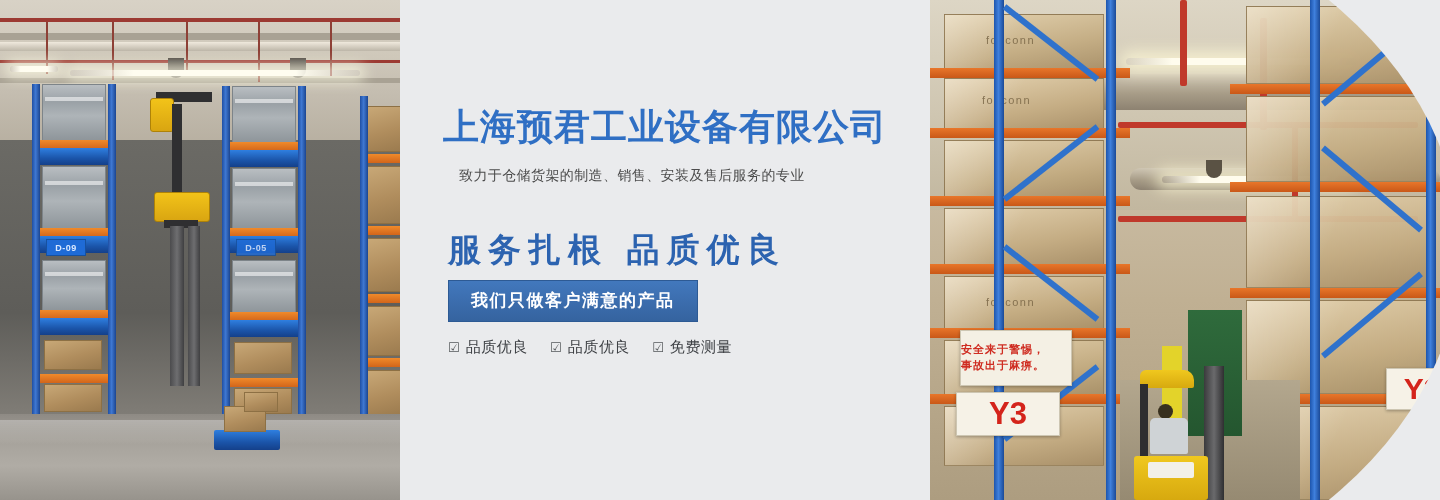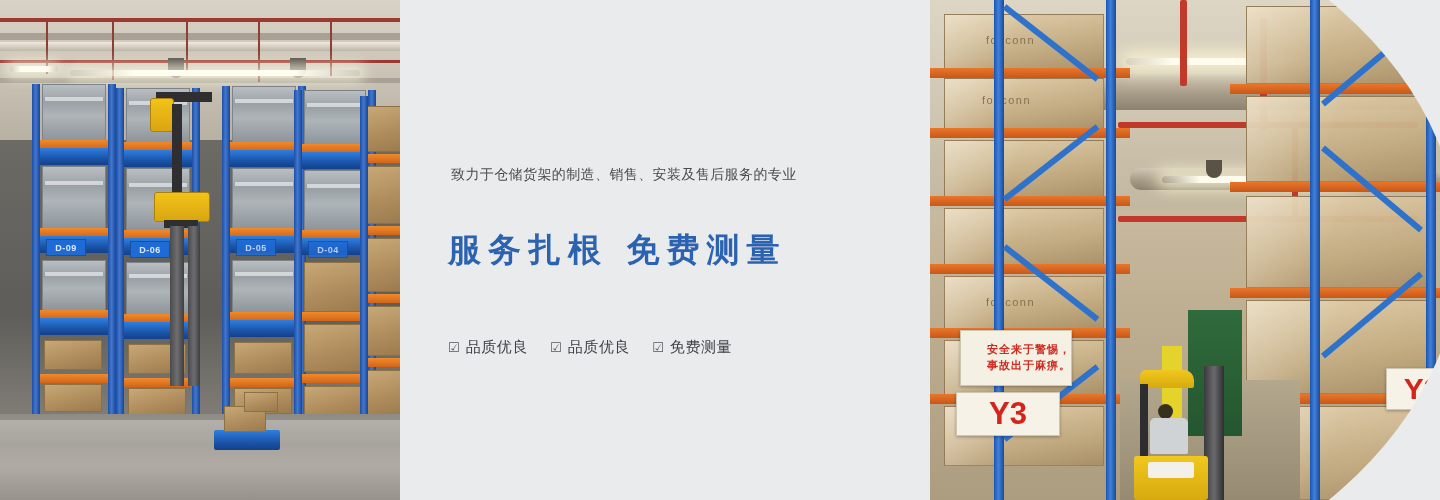--- a/index.html
+++ b/index.html
@@ -129,21 +129,21 @@
   }
   .rp-fox {
     position:absolute; color:#6d5a3b; font-size:11px; letter-spacing:1.5px;
     font-family:"Liberation Sans",sans-serif; opacity:.75;
   }
   .rp-greenwall {
     position:absolute; background:linear-gradient(180deg,#2f6b3c,#24562f);
   }
   .rp-sign {
     position:absolute; background:#f4f0e4; border:1px solid #cdc6b2;
-    display:flex; flex-direction:column; align-items:flex-end; justify-content:center;
+    display:flex; flex-direction:column; align-items:flex-start; justify-content:center;
     color:#cf2d22; box-shadow:0 1px 3px rgba(0,0,0,.3);
   }
   .rp-sign .l1,.rp-sign .l2 {
     font-size:11px; font-weight:bold; line-height:1.5; letter-spacing:1px;
     font-family:"DejaVu Sans","Liberation Sans",sans-serif;
   }
   .rp-ysign {
     position:absolute; background:#f6f2e7; border:1px solid #cdc6b2;
     display:flex; align-items:center; justify-content:center;
     color:#d4241b; font-weight:bold; box-shadow:0 1px 3px rgba(0,0,0,.3);
@@ -155,23 +155,23 @@
   .rp-fl-torso { position:absolute; background:#cfd3d6; border-radius:5px 5px 2px 2px; }
 
   
   .content { position:absolute; left:443px; top:0; width:500px; height:500px; z-index:6; }
   .title {
     position:absolute; top:103px; left:0; white-space:nowrap;
     font-size:36px; font-weight:bold; color:#2f6fc4; letter-spacing:1px;
     font-family:"DejaVu Sans","Liberation Sans",sans-serif;
   }
   .subtitle {
-    position:absolute; top:163px; left:8px; width:420px;
+    position:absolute; top:163px; left:16px; width:420px;
     font-size:14px; line-height:1.72; color:#4c4c4c; letter-spacing:.4px;
-    font-family:Liberation Mono, monospace;
+    font-family:Liberation Sans, sans-serif;
   }
   .slogan {
     position:absolute; top:228px; left:5px; white-space:nowrap;
     font-size:33px; font-weight:bold; color:#2c63b0; letter-spacing:7px;
     font-family:"DejaVu Serif","Liberation Serif",serif;
   }
   .cta {
     position:absolute; top:280px; left:5px;
     background:linear-gradient(180deg,#4278bd,#35639f);
     border:1px solid #2d5party; border:1px solid #2d5a94;
@@ -228,38 +228,20 @@
       <div class="lp-beamO" style="left:-4px;top:226px;width:82px;"></div>
       <div class="lp-pallet-blue" style="left:-4px;top:234px;width:82px;"></div>
       <div class="lp-box" style="left:6px;top:256px;width:58px;height:30px;"></div>
       <div class="lp-beamO" style="left:-4px;top:290px;width:82px;"></div>
       <div class="lp-box" style="left:6px;top:300px;width:58px;height:28px;"></div>
       <div class="lp-beamO" style="left:-4px;top:332px;width:82px;height:7px;background:linear-gradient(180deg,#f6ad3c,#d88a1c);"></div>
       <div class="lp-upright" style="left:-6px;top:0;height:352px;"></div>
       <div class="lp-upright" style="left:70px;top:0;height:352px;"></div>
     </div>
 
-    <div class="lp-tower" style="left:122px;top:88px;height:376px;">
-      <div class="lp-crate" style="left:4px;top:0;width:64px;height:56px;"></div>
-      <div class="lp-beamO" style="left:-4px;top:54px;width:82px;"></div>
-      <div class="lp-pallet-blue" style="left:-4px;top:62px;width:82px;"></div>
-      <div class="lp-crate" style="left:4px;top:80px;width:64px;height:64px;"></div>
-      <div class="lp-beamO" style="left:-4px;top:142px;width:82px;"></div>
-      <div class="lp-pallet-blue" style="left:-4px;top:150px;width:82px;"></div>
-      <div class="lp-label" style="left:8px;top:153px;width:40px;height:17px;">D-06</div>
-      <div class="lp-crate" style="left:4px;top:174px;width:64px;height:54px;"></div>
-      <div class="lp-beamO" style="left:-4px;top:226px;width:82px;"></div>
-      <div class="lp-pallet-blue" style="left:-4px;top:234px;width:82px;"></div>
-      <div class="lp-box" style="left:6px;top:256px;width:58px;height:30px;"></div>
-      <div class="lp-beamO" style="left:-4px;top:290px;width:82px;"></div>
-      <div class="lp-box" style="left:6px;top:300px;width:58px;height:28px;"></div>
-      <div class="lp-beamO" style="left:-4px;top:330px;width:82px;height:7px;background:linear-gradient(180deg,#f6ad3c,#d88a1c);"></div>
-      <div class="lp-upright" style="left:-6px;top:0;height:350px;"></div>
-      <div class="lp-upright" style="left:70px;top:0;height:350px;"></div>
-    </div>
 
     <div class="lp-forklift" style="left:150px;top:92px;width:70px;height:300px;">
       <div class="lp-fl-arm" style="left:6px;top:0;width:56px;height:10px;"></div>
       <div class="lp-fl-cab" style="left:0;top:6px;width:24px;height:34px;"></div>
       <div class="lp-fl-arm" style="left:22px;top:12px;width:10px;height:96px;"></div>
       <div class="lp-fl-cab" style="left:4px;top:100px;width:56px;height:30px;"></div>
       <div class="lp-fl-arm" style="left:14px;top:128px;width:34px;height:8px;"></div>
       <div class="lp-fl-mast" style="left:20px;top:134px;width:14px;height:160px;"></div>
       <div class="lp-fl-mast" style="left:38px;top:134px;width:12px;height:160px;"></div>
     </div>
@@ -276,37 +258,20 @@
       <div class="lp-beamO" style="left:-4px;top:226px;width:82px;"></div>
       <div class="lp-pallet-blue" style="left:-4px;top:234px;width:82px;"></div>
       <div class="lp-box" style="left:6px;top:256px;width:58px;height:32px;"></div>
       <div class="lp-beamO" style="left:-4px;top:292px;width:82px;"></div>
       <div class="lp-box" style="left:6px;top:302px;width:58px;height:26px;"></div>
       <div class="lp-beamO" style="left:-4px;top:332px;width:82px;height:7px;background:linear-gradient(180deg,#f6ad3c,#d88a1c);"></div>
       <div class="lp-upright" style="left:-6px;top:0;height:352px;"></div>
       <div class="lp-upright" style="left:70px;top:0;height:352px;"></div>
     </div>
 
-    <div class="lp-tower" style="left:300px;top:90px;height:374px;">
-      <div class="lp-crate" style="left:4px;top:0;width:62px;height:56px;"></div>
-      <div class="lp-beamO" style="left:-4px;top:54px;width:80px;"></div>
-      <div class="lp-pallet-blue" style="left:-4px;top:62px;width:80px;"></div>
-      <div class="lp-crate" style="left:4px;top:80px;width:62px;height:62px;"></div>
-      <div class="lp-beamO" style="left:-4px;top:140px;width:80px;"></div>
-      <div class="lp-pallet-blue" style="left:-4px;top:148px;width:80px;"></div>
-      <div class="lp-label" style="left:8px;top:151px;width:40px;height:17px;opacity:.8;">D-04</div>
-      <div class="lp-box" style="left:4px;top:172px;width:62px;height:50px;"></div>
-      <div class="lp-beamO" style="left:-4px;top:222px;width:80px;"></div>
-      <div class="lp-box" style="left:4px;top:234px;width:62px;height:48px;"></div>
-      <div class="lp-beamO" style="left:-4px;top:284px;width:80px;"></div>
-      <div class="lp-box" style="left:4px;top:296px;width:62px;height:32px;"></div>
-      <div class="lp-beamO" style="left:-4px;top:330px;width:80px;height:7px;background:linear-gradient(180deg,#f6ad3c,#d88a1c);"></div>
-      <div class="lp-upright" style="left:-6px;top:0;height:350px;"></div>
-      <div class="lp-upright" style="left:68px;top:0;height:350px;"></div>
-    </div>
 
     <div class="lp-tower" style="left:366px;top:96px;width:40px;height:368px;">
       <div class="lp-box" style="left:0;top:10px;width:40px;height:46px;"></div>
       <div class="lp-beamO" style="left:-4px;top:58px;width:48px;"></div>
       <div class="lp-box" style="left:0;top:70px;width:40px;height:58px;"></div>
       <div class="lp-beamO" style="left:-4px;top:130px;width:48px;"></div>
       <div class="lp-box" style="left:0;top:142px;width:40px;height:54px;"></div>
       <div class="lp-beamO" style="left:-4px;top:198px;width:48px;"></div>
       <div class="lp-box" style="left:0;top:210px;width:40px;height:50px;"></div>
       <div class="lp-beamO" style="left:-4px;top:262px;width:48px;"></div>
@@ -396,24 +361,26 @@
         <div class="l1">安全来于警惕，</div>
         <div class="l2">事故出于麻痹。</div>
       </div>
       <div class="rp-ysign" style="left:26px;top:392px;width:104px;height:44px;font-size:31px;">Y3</div>
       <div class="rp-ysign" style="right:-18px;top:368px;width:72px;height:42px;font-size:30px;">Y3</div>
     </div>
     <div class="rp-mask"></div>
   </div>
 
   <div class="content">
+    <div class="title">上海预君工业设备有限公司</div>
     <div class="subtitle">
       <div>致力于仓储货架的制造、销售、安装及售后服务的专业</div>
     </div>
-    <div class="slogan">服务扎根 免费测量</div>
+    <div class="slogan">服务扎根 品质优良</div>
+    <div class="cta">我们只做客户满意的产品</div>
     <div class="features">
       <div class="feature">
         <span class="chk">☑</span>
         <span class="ftxt">品质优良</span>
       </div>
       <div class="feature">
         <span class="chk">☑</span>
         <span class="ftxt">品质优良</span>
       </div>
       <div class="feature">

